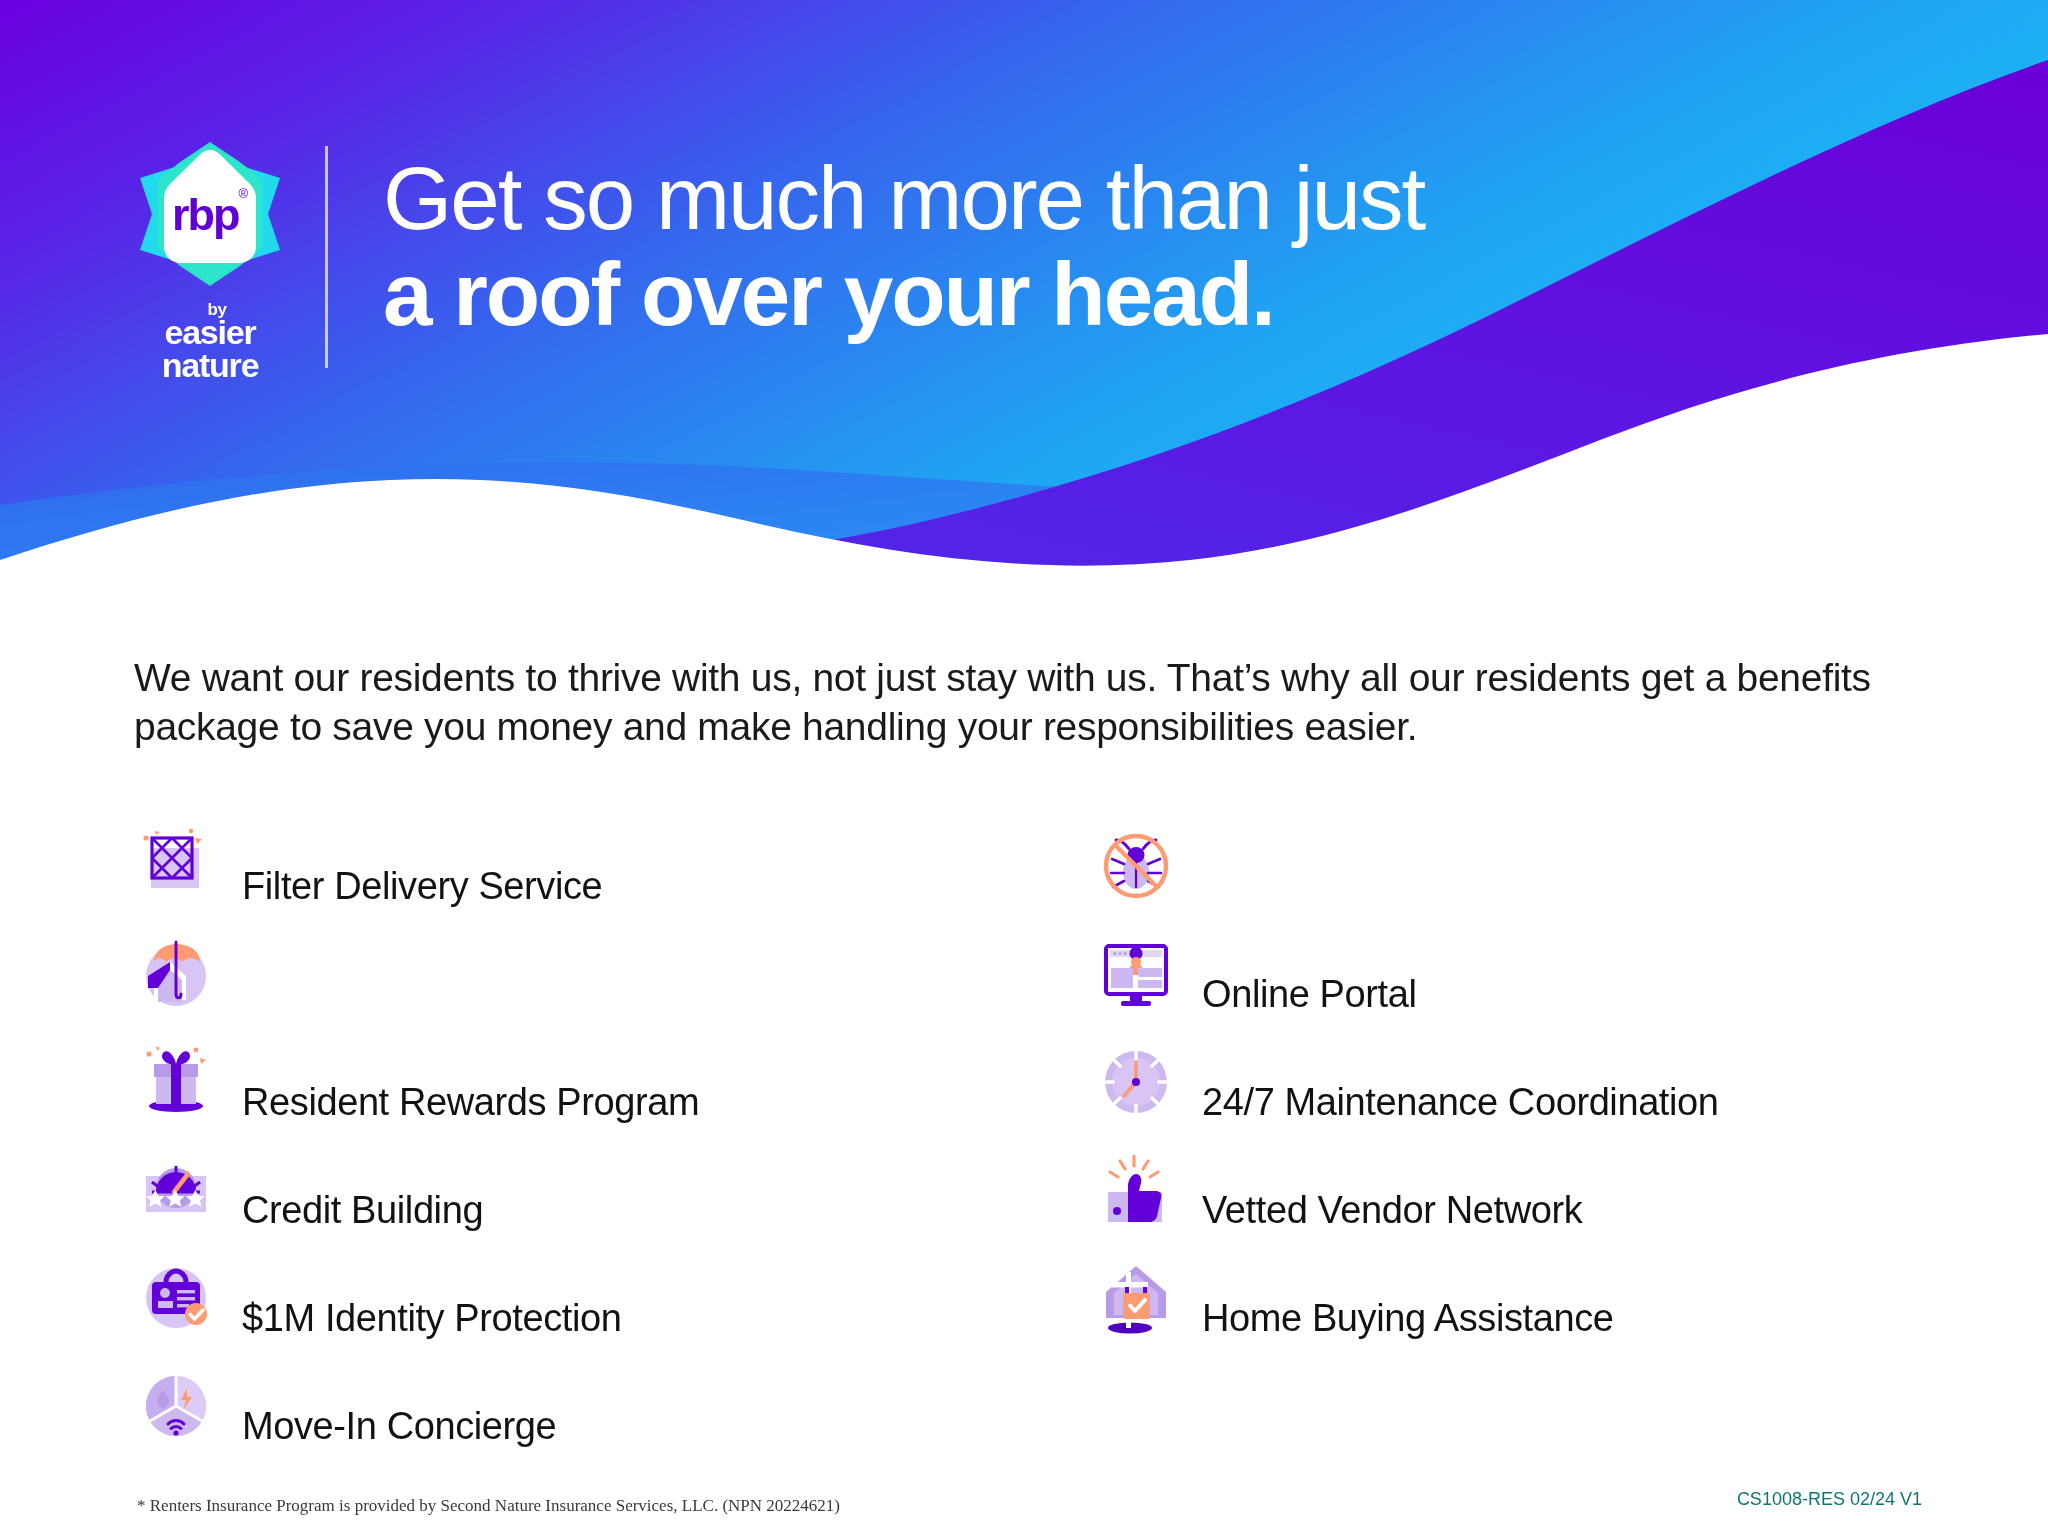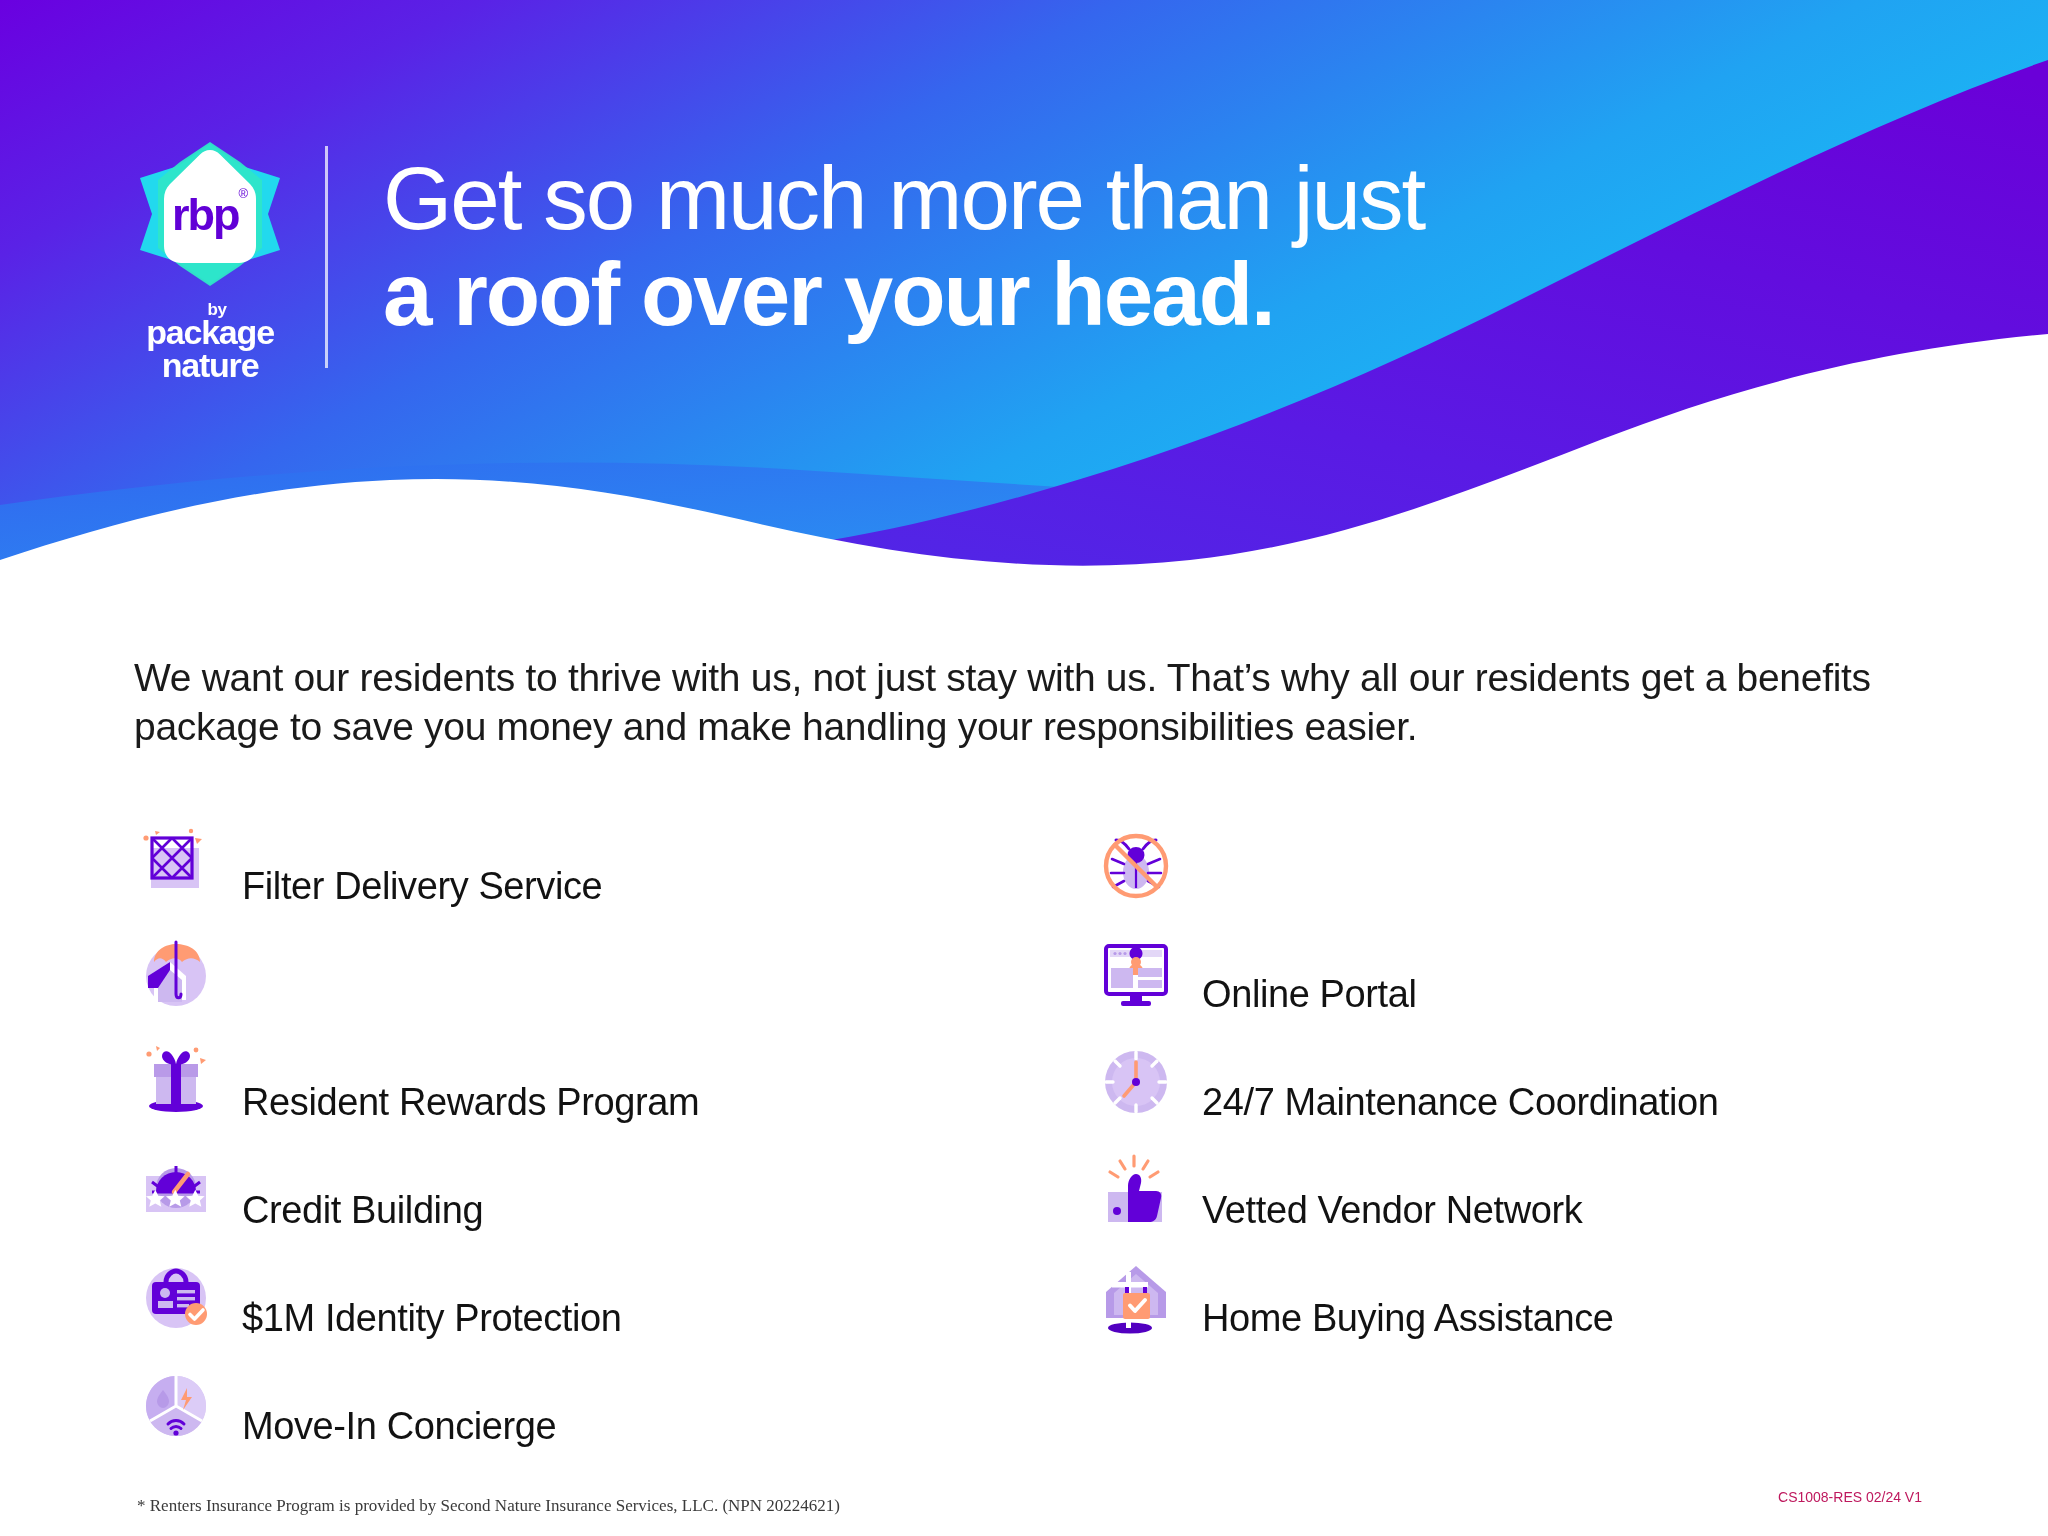--- a/index.html
+++ b/index.html
@@ -70,21 +70,21 @@
     white-space:nowrap;
   }
 
   
   .footnote {
     position:absolute; left:137px; top:1496px;
     font-size:17px; color:#3a3a3a; letter-spacing:0px;font-family:Liberation Serif, serif;
   }
   .doccode {
     position:absolute; right:126px; top:1489px;
-    font-size:14px; color:#be185d;
+    font-size:18px; color:#0f766e;
   }
 </style>
 </head>
 <body>
 
 <div id="page">
 
   <div class="header">
     <svg viewBox="0 0 2048 600" preserveAspectRatio="none">
       <defs>
@@ -127,21 +127,21 @@
             <path d="M74,10 C78,10 81,11.5 84,14.5 L114,44 C118,48 120,53 120,59 L120,106 C120,116 113,123 103,123 L45,123 C35,123 28,116 28,106 L28,59 C28,53 30,48 34,44 L64,14.5 C67,11.5 70,10 74,10 Z" fill="#ffffff"></path>
           </g>
         </svg>
         <div style="position:absolute;left:0;top:0;width:148px;height:148px;display:flex;align-items:center;justify-content:center;">
           <span style="font-size:45px;font-weight:800;color:#6100d6;letter-spacing:-2px;line-height:1;">rbp</span>
           <span style="font-size:13px;color:#6100d6;align-self:flex-start;margin-top:46px;">®</span>
         </div>
       </div>
       <div class="logo-sub">
         <span class="by">by</span>
-        <span class="nm">package</span>
+        <span class="nm">easier</span>
         <span class="nm">nature</span>
       </div>
     </div>
 
     <div class="divider-line"></div>
 
     <div class="headline">
       <span class="l1">Get so much more than just</span>
       <span class="l2">a roof over your head.</span>
     </div>

